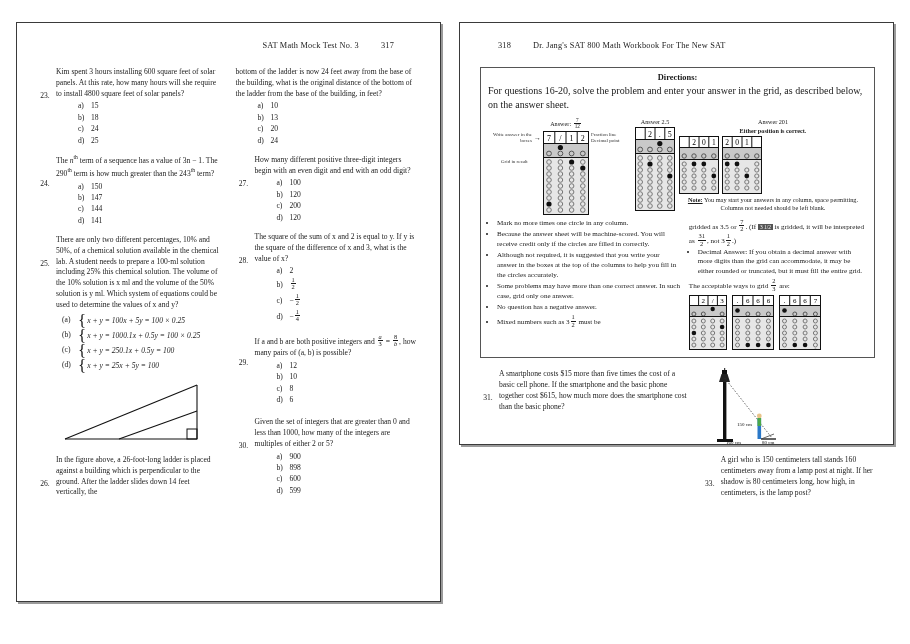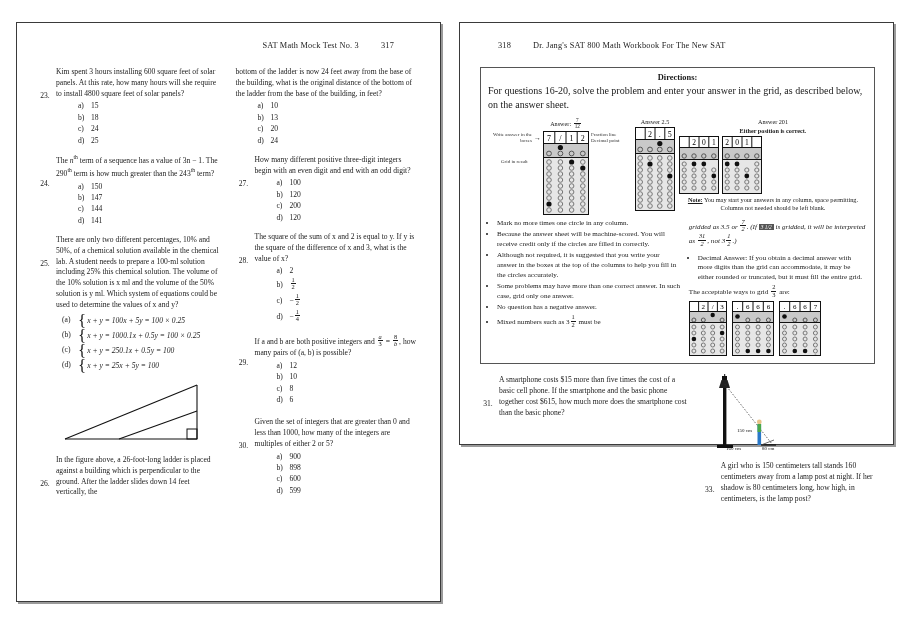--- a/index.html
+++ b/index.html
@@ -552,21 +552,21 @@
         <ul class="bl" style="width:196px;">
           <li>Mark no more times one circle in any column.</li>
           <li><span>Because the answer sheet will be machine-scored. </span><b>You will receive credit only if the circles are filled in correctly.</b></li>
           <li>Although not required, it is suggested that you write your answer in the boxes at the top of the columns to help you fill in the circles accurately.</li>
           <li>Some problems may have more than one correct answer.  In such case, grid only one answer.</li>
           <li>No question has a negative answer.</li>
           <li><b>Mixed numbers</b><span> such as </span><span class="mixed"><span>3</span><span class="frac"><span class="n">1</span><span class="d">2</span></span></span><span> must be</span></li>
         </ul>
 
         <div style="width:190px;font-size:7.1px;line-height:1.38;">
-          <div style="margin-bottom:6px;font-style:italic;">
+          <div style="margin-bottom:0;">
             <span>gridded as 3.5 or </span><span class="frac"><span class="n">7</span><span class="d">2</span></span><span>. (If </span><span style="background:#555;color:#fff;padding:0 2px;font-size:5.4px;">3 1/2</span><span> is gridded, it</span>
             <span>will be interpreted as </span><span class="frac"><span class="n">31</span><span class="d">2</span></span><span>, not 3</span><span class="frac"><span class="n">1</span><span class="d">2</span></span><span>.)</span>
           </div>
           <ul class="bl" style="padding-left:9px;">
             <li><b>Decimal Answer:</b><span> If you obtain a decimal answer with more digits than the grid can accommodate, it may be either rounded or truncated, but it must fill the entire grid.</span></li>
           </ul>
           <div style="margin-top:1px;"><span>The acceptable ways to grid </span><span class="frac"><span class="n">2</span><span class="d">3</span></span><span> are:</span></div>
 
           <div class="smallgrids">
             <svg width="38" height="55" viewBox="0 0 38 55">

